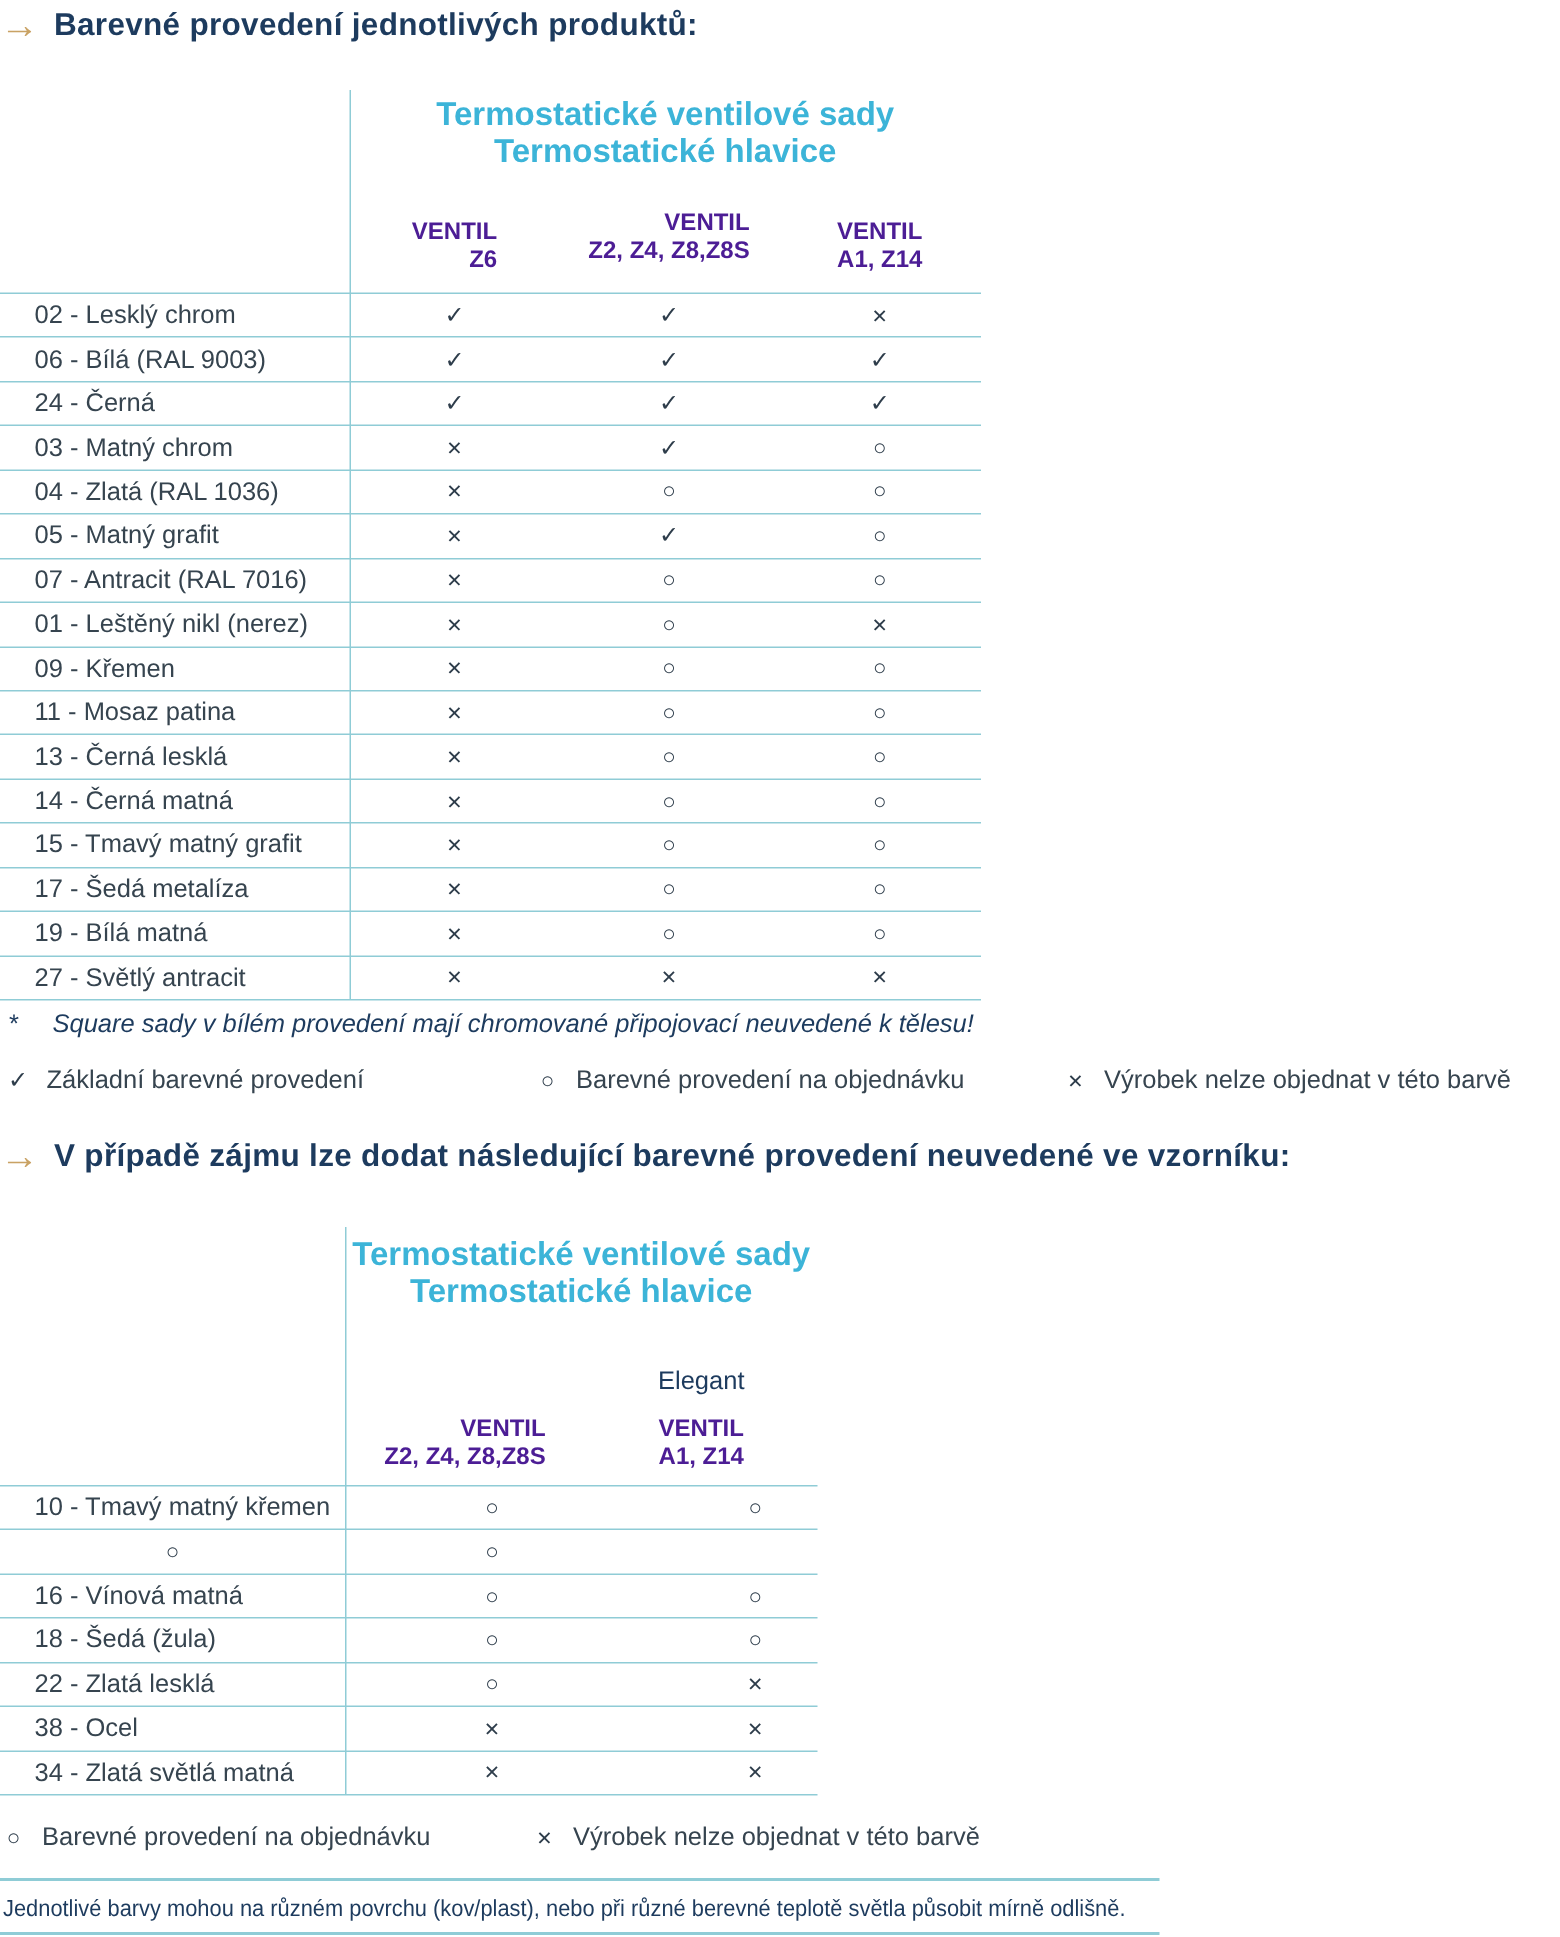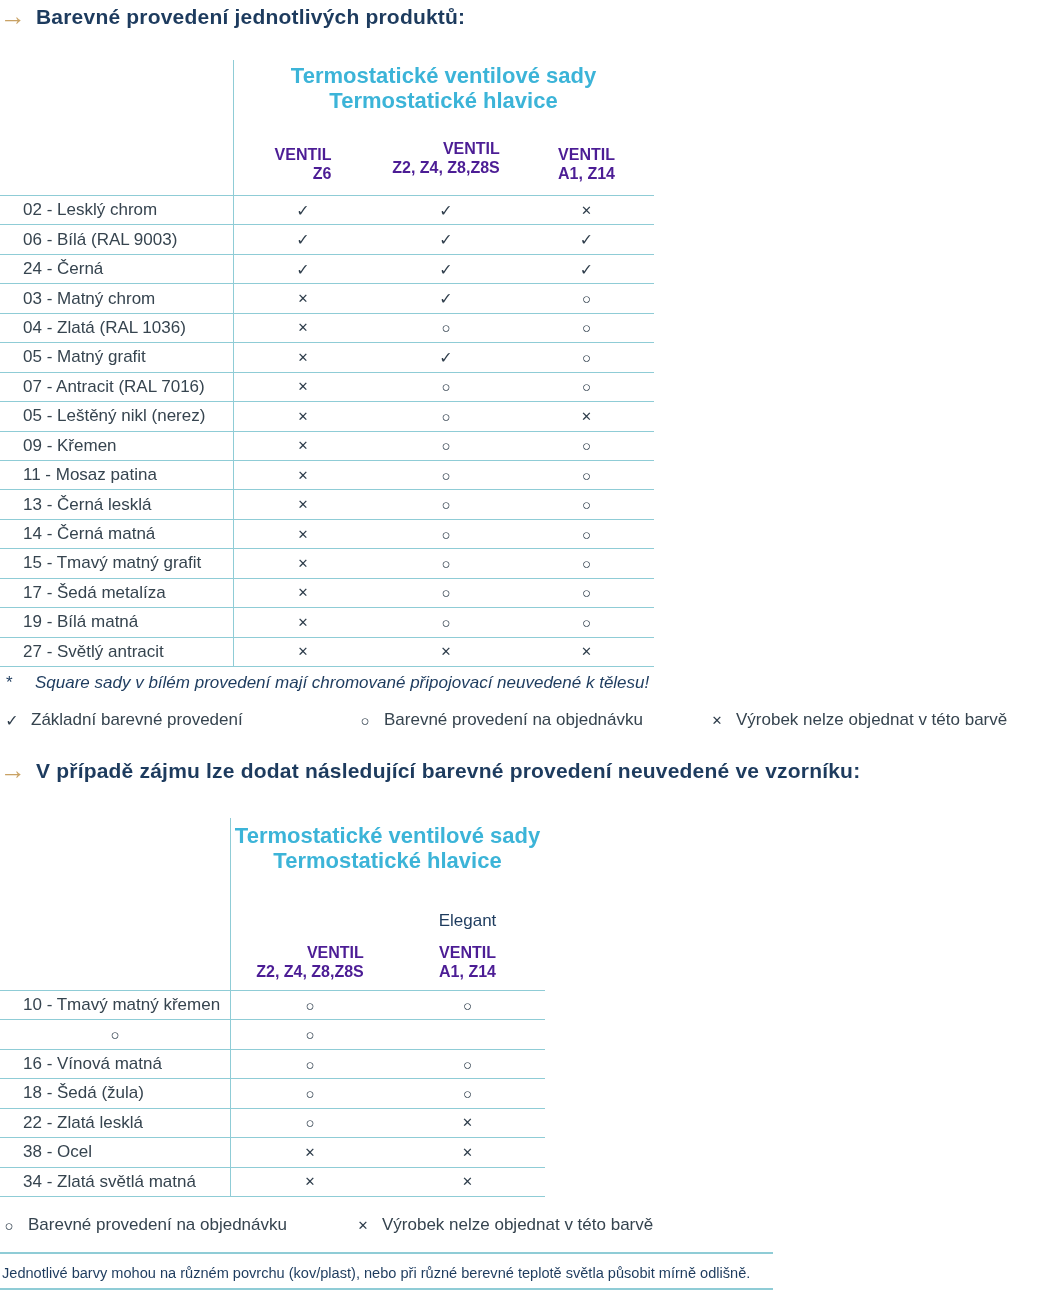--- a/index.html
+++ b/index.html
@@ -42,21 +42,21 @@
   #table2 .colheads{top:125px;grid-template-columns:230px 160px 155px;}
   .colhead{display:flex;justify-content:center;align-items:flex-end;}
   .colhead .ch-inner{text-align:right;color:#4c1d95;font-weight:700;font-size:16px;line-height:19px;}
   #table1 .colhead.c2{transform:translateY(-6px);}
 
   .rows{position:absolute;left:0;width:100%;border-top:1px solid var(--teal);}
   #table1 .rows{top:135px;}
   #table2 .rows{top:172px;}
   .trow{display:grid;border-bottom:1px solid var(--teal);}
   #table1 .trow{grid-template-columns:233px 140px 146px 135px;height:29.44px;}
-  #table2 .trow{grid-template-columns:230px 160px 155px;height:29.43px;}
+  #table2 .trow{grid-template-columns:230px 160px 155px;height:29.43px;gap:18px;}
   .tlabel{display:flex;align-items:center;padding-left:23px;font-size:17px;color:var(--text);white-space:nowrap;}
   .tcell{display:flex;align-items:center;justify-content:center;color:var(--sym);}
   .sym-check{font-size:16px;}
   .sym-circle{font-size:15px;}
   .sym-cross{font-size:13px;}
 
   
   .footnote{position:absolute;top:673px;left:0;display:flex;color:var(--navy);font-size:17px;font-style:italic;}
   .footnote .star{width:35px;padding-left:6px;font-style:normal;}
 
@@ -152,21 +152,21 @@
           <div class="tcell sym-check">✓</div>
           <div class="tcell sym-circle">○</div>
         </div>
         <div class="trow">
           <div class="tlabel">07 - Antracit (RAL 7016)</div>
           <div class="tcell sym-cross">✕</div>
           <div class="tcell sym-circle">○</div>
           <div class="tcell sym-circle">○</div>
         </div>
         <div class="trow">
-          <div class="tlabel">05 - Leštěný nikl (nerez)</div>
+          <div class="tlabel">01 - Leštěný nikl (nerez)</div>
           <div class="tcell sym-cross">✕</div>
           <div class="tcell sym-circle">○</div>
           <div class="tcell sym-cross">✕</div>
         </div>
         <div class="trow">
           <div class="tlabel">09 - Křemen</div>
           <div class="tcell sym-cross">✕</div>
           <div class="tcell sym-circle">○</div>
           <div class="tcell sym-circle">○</div>
         </div>

